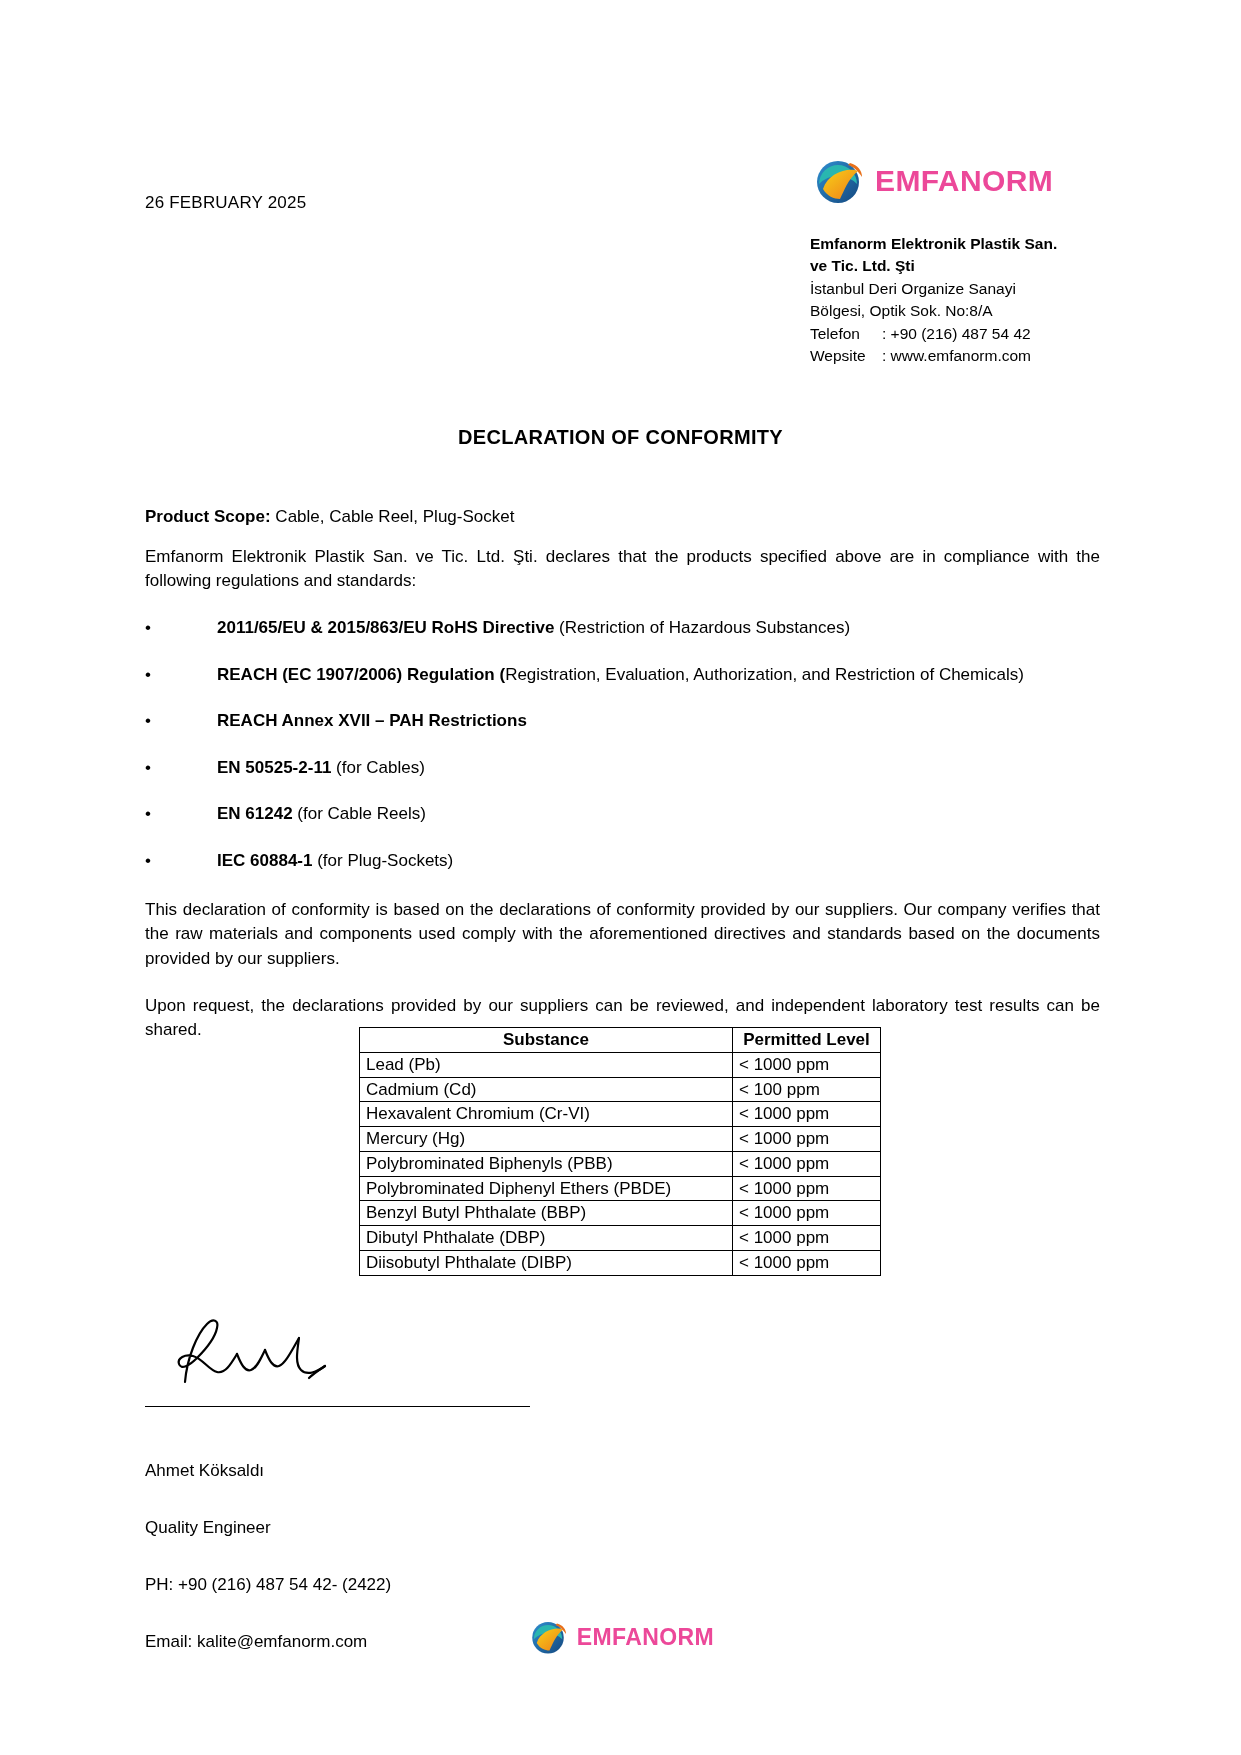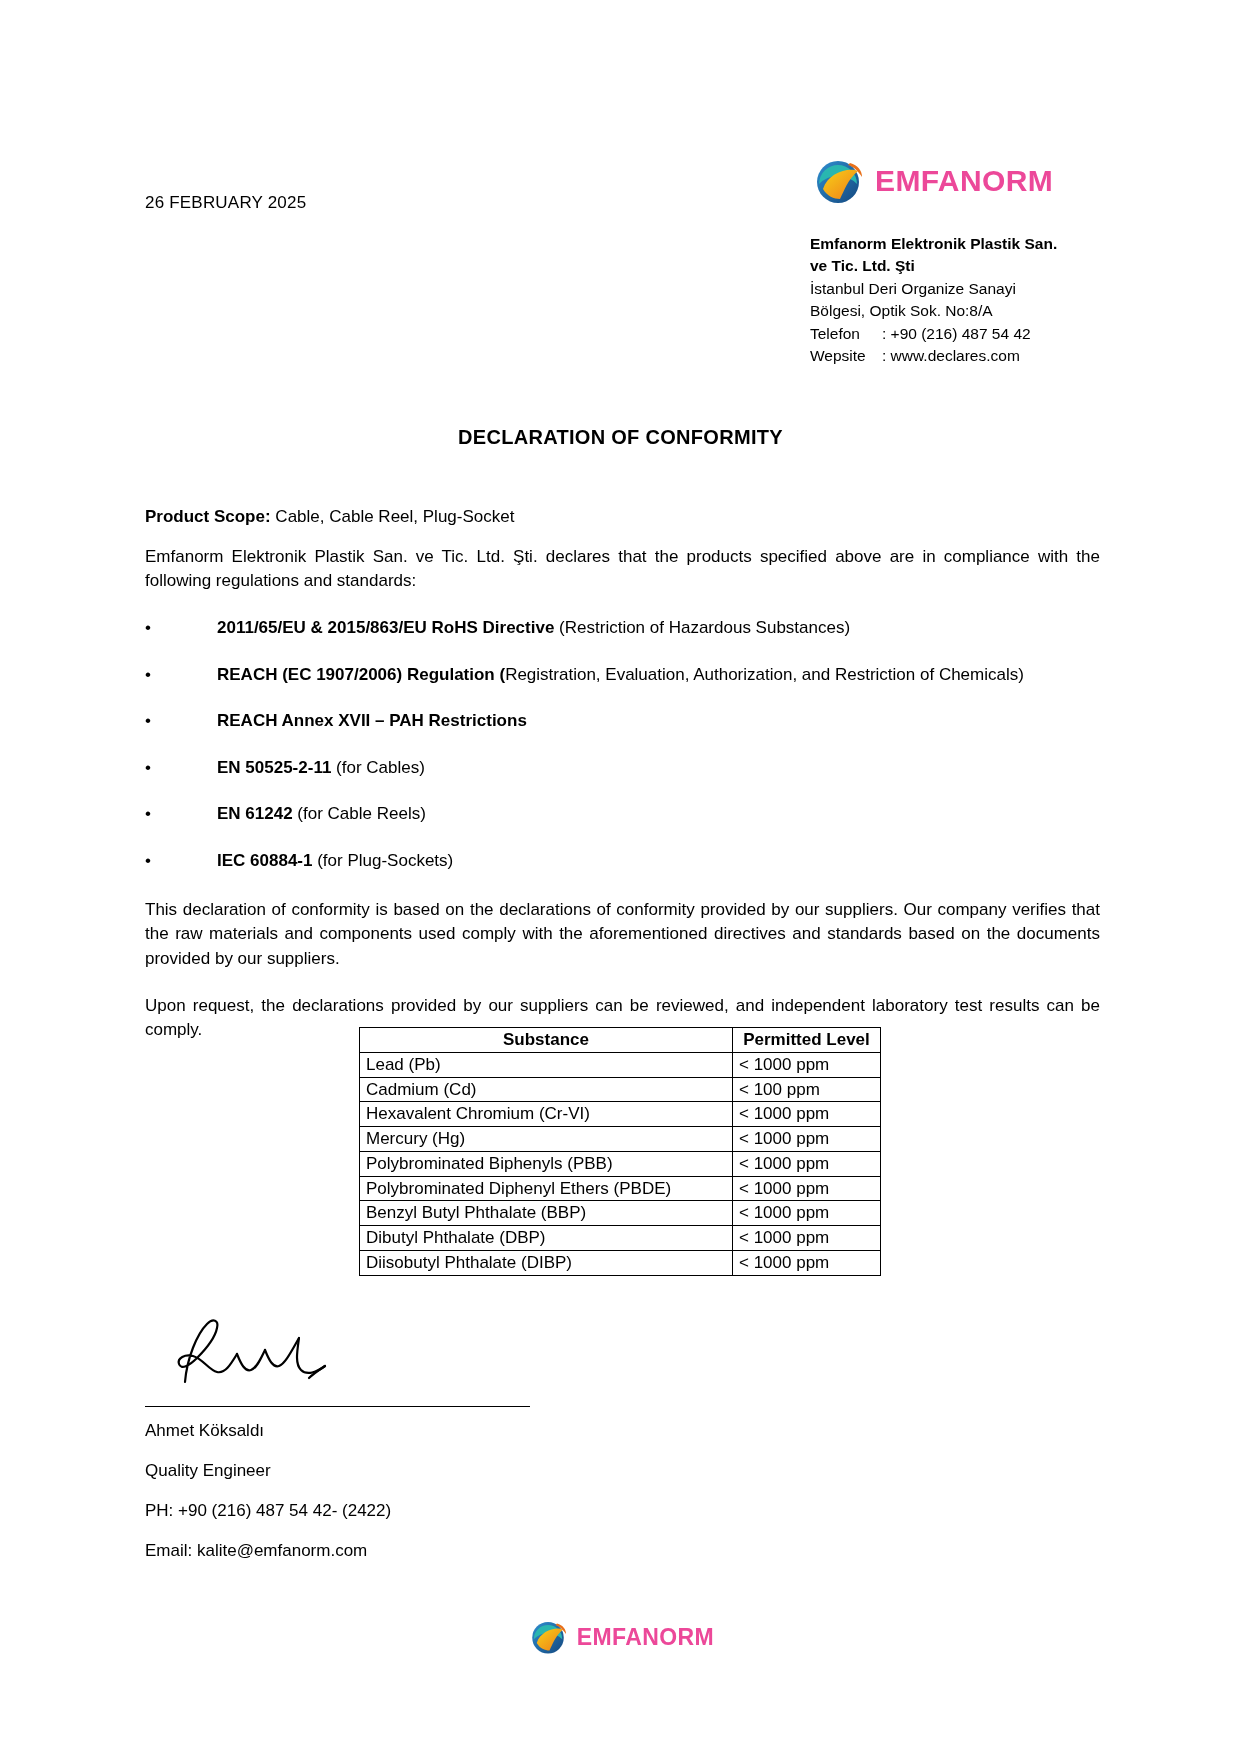--- a/index.html
+++ b/index.html
@@ -172,21 +172,21 @@
     width: 385px;
     border-top: 1px solid #000;
   }
   .sig-lines {
     position: absolute;
     left: 0;
     top: 104px;
     font-size: 17px;
     line-height: 1.0;
   }
-  .sig-lines div { margin-bottom: 23px; }
+  .sig-lines div { margin-bottom: 23px; margin-top: 40px; }
 
   
   .footer-logo {
     position: absolute;
     left: 0;
     top: 1598px;
     width: 1241px;
     display: flex;
     justify-content: center;
     align-items: center;
@@ -230,21 +230,21 @@
       <div class="company-name">Emfanorm Elektronik Plastik San.</div>
       <div class="company-name">ve Tic. Ltd. Şti</div>
       <div class="company-addr">İstanbul Deri Organize Sanayi</div>
       <div>Bölgesi, Optik Sok. No:8/A</div>
       <div style="display:flex;">
         <span style="width:72px;">Telefon</span>
         <span>: +90 (216) 487 54 42</span>
       </div>
       <div style="display:flex;">
         <span style="width:72px;">Wepsite</span>
-        <span>: www.declares.com</span>
+        <span>: www.emfanorm.com</span>
       </div>
     </div>
   </div>
 
   <div class="doc-title">DECLARATION OF CONFORMITY</div>
 
   <div class="body">
 
     <p class="para scope">
       <b class="lbl">Product Scope:</b><span> Cable, Cable Reel, Plug-Socket</span>
@@ -273,21 +273,21 @@
         <span class="dot">•</span>
         <b class="lbl">EN 61242</b><span> (for Cable Reels)</span>
       </div>
       <div class="bullet">
         <span class="dot">•</span>
         <b class="lbl">IEC 60884-1</b><span> (for Plug-Sockets)</span>
       </div>
     </div>
 
     <p class="para after-bullets">This declaration of conformity is based on the declarations of conformity provided by our suppliers. Our company verifies that the raw materials and components used comply with the aforementioned directives and standards based on the documents provided by our suppliers.</p>
-    <p class="para">Upon request, the declarations provided by our suppliers can be reviewed, and independent laboratory test results can be comply.</p>
+    <p class="para">Upon request, the declarations provided by our suppliers can be reviewed, and independent laboratory test results can be shared.</p>
   </div>
 
   <div class="tbl-wrap">
     <table class="subs">
       <thead>
         <tr>
           <th>Substance</th>
           <th>Permitted Level</th>
         </tr>
       </thead>

